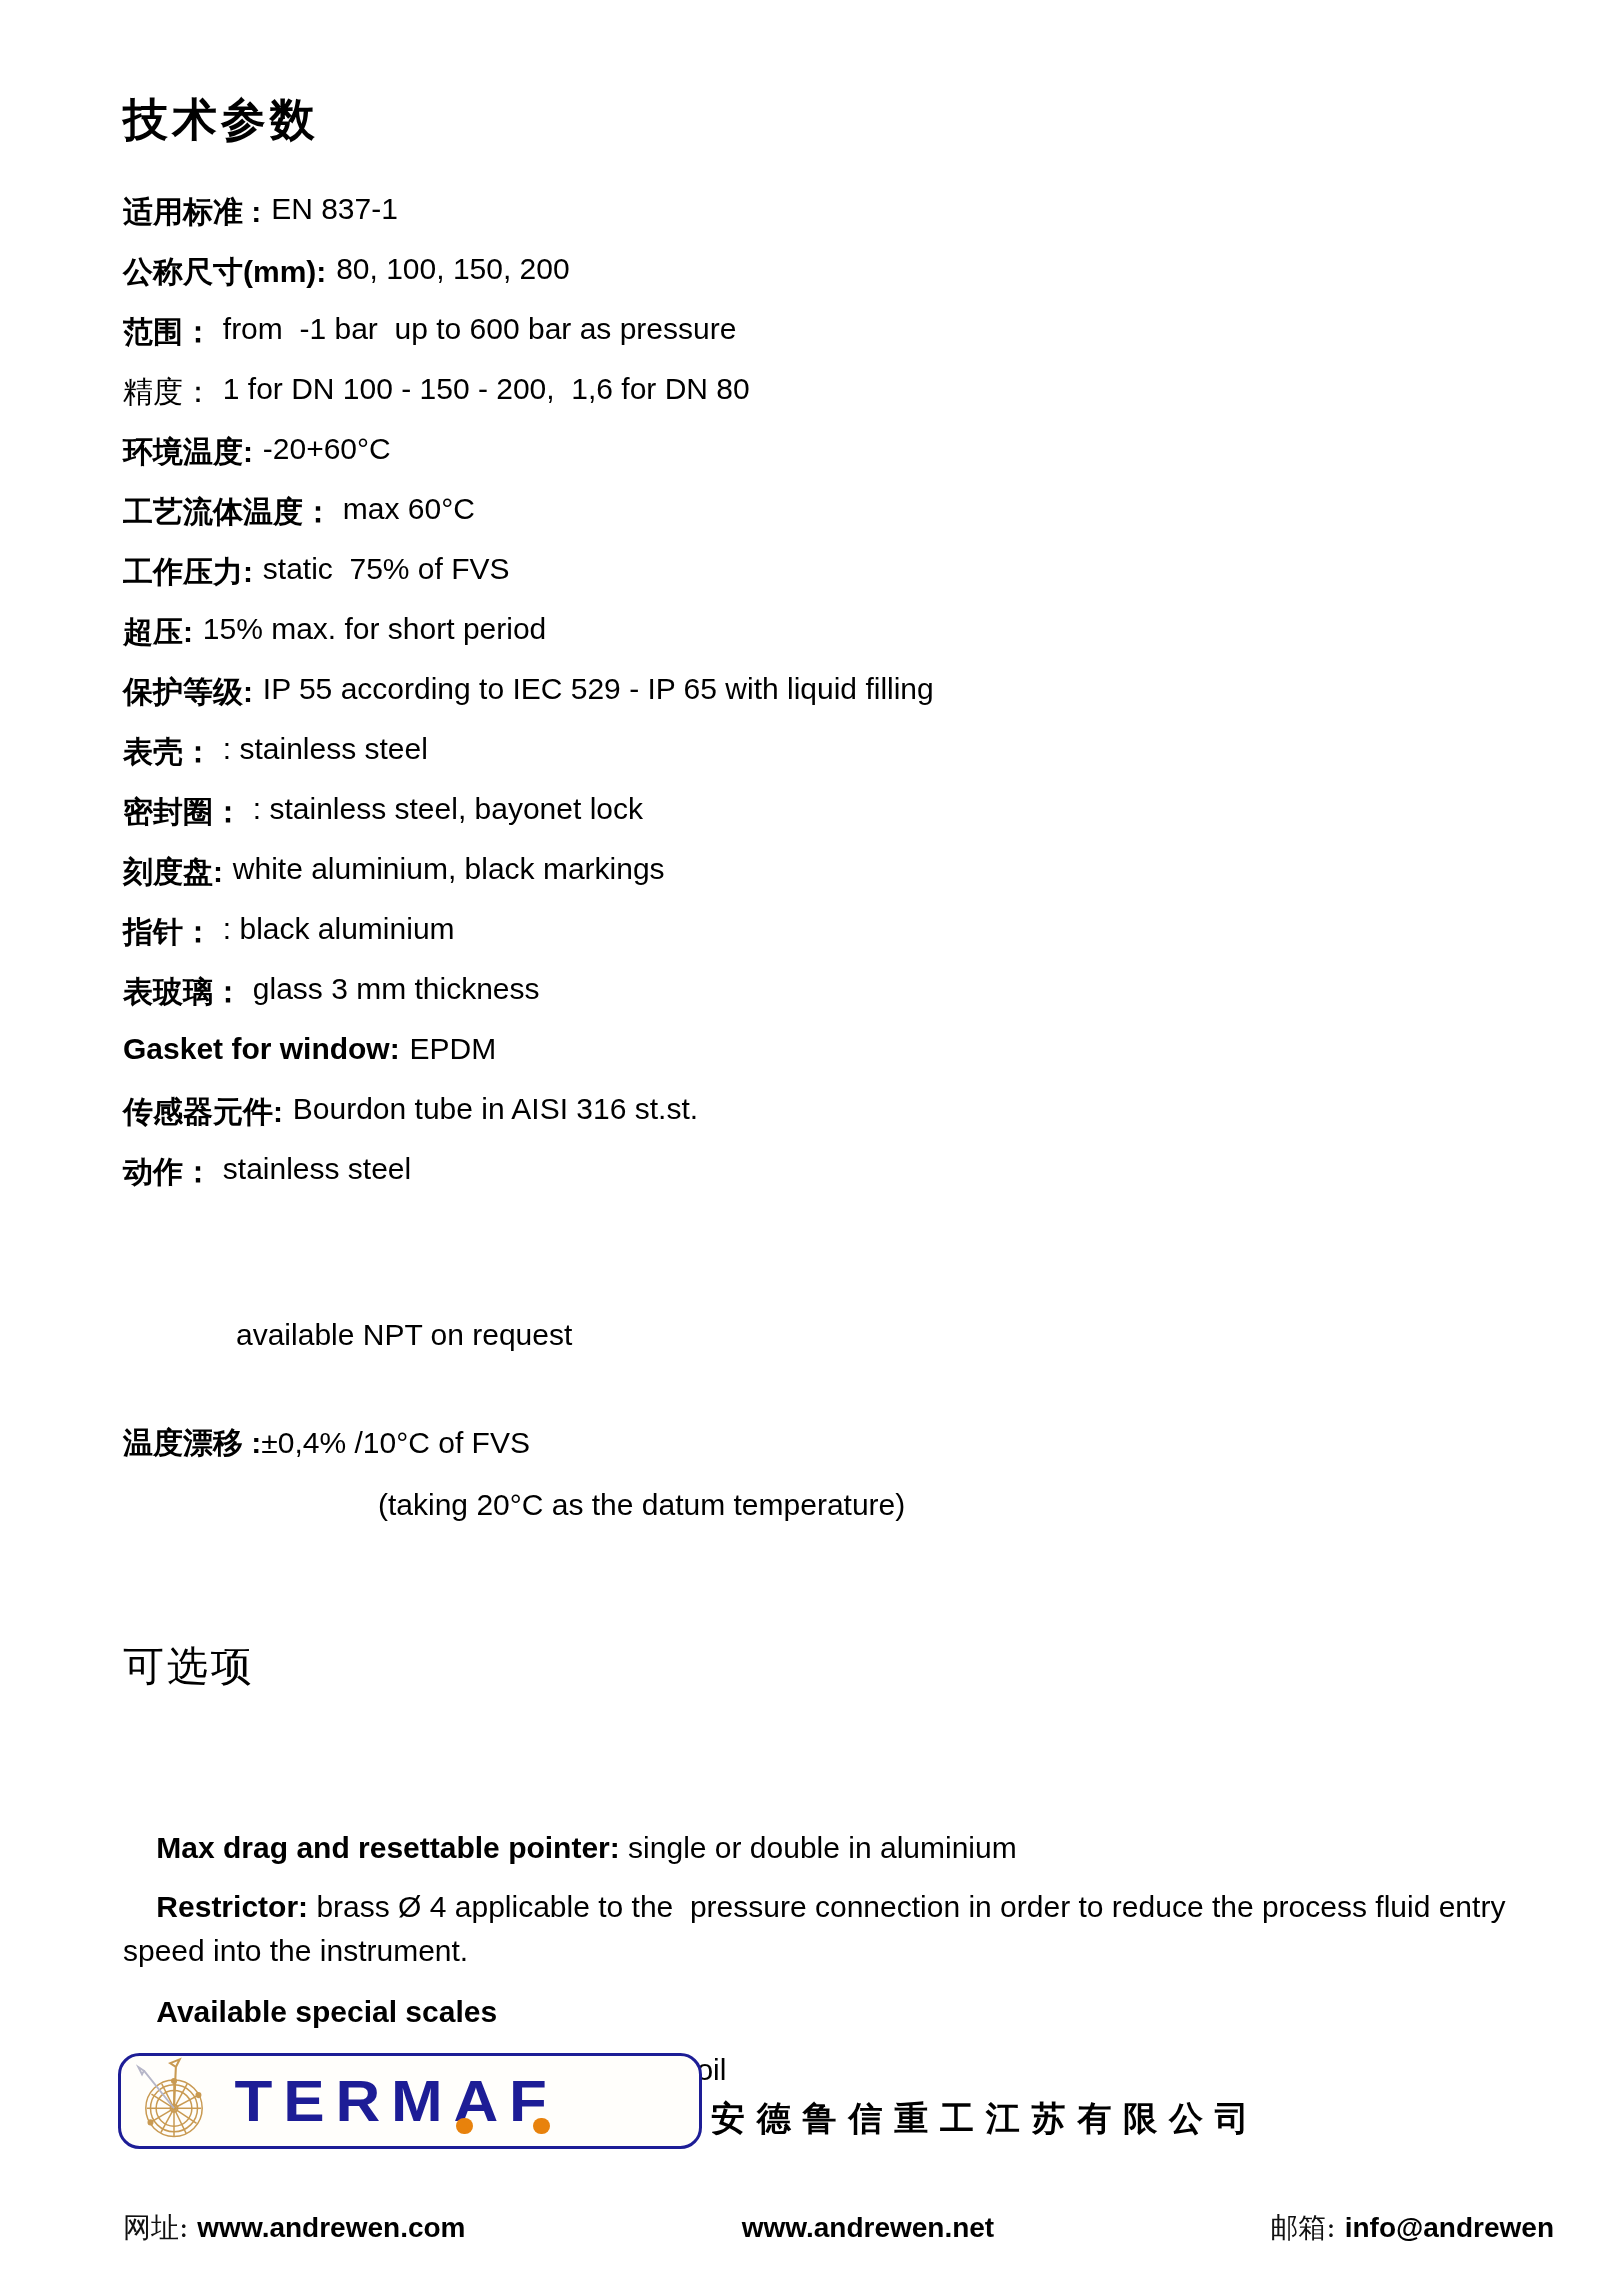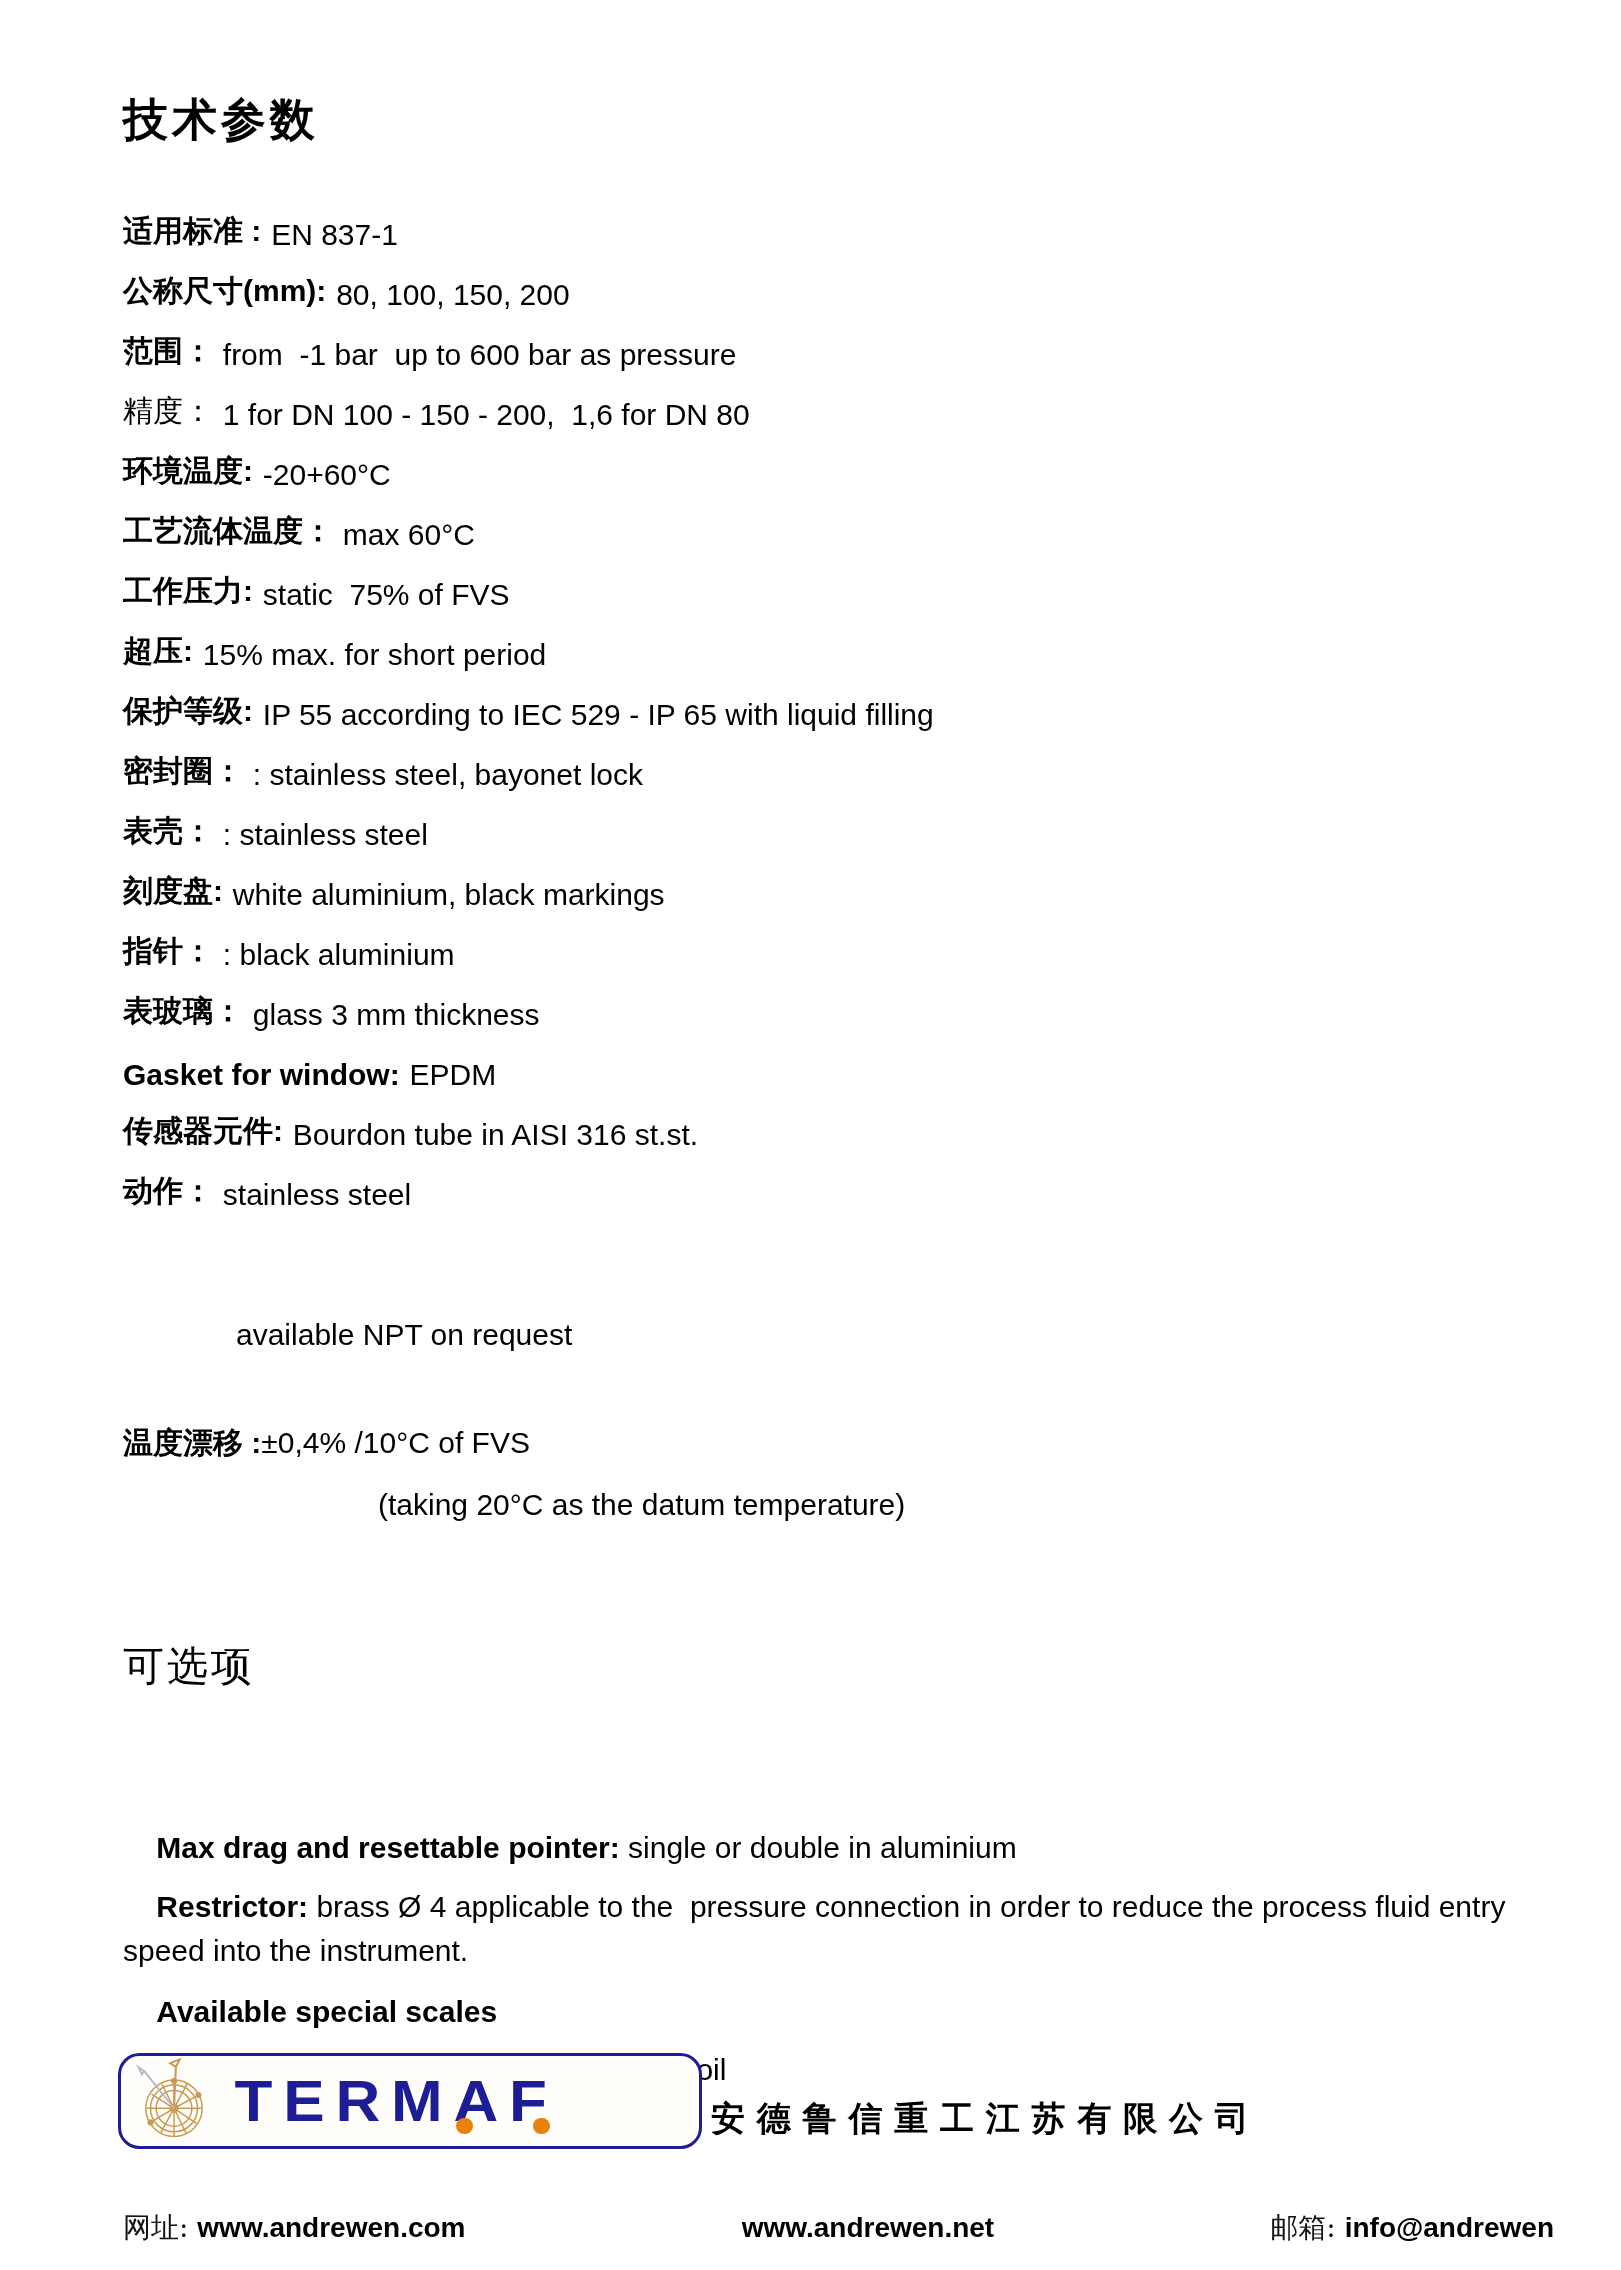--- a/index.html
+++ b/index.html
@@ -5,21 +5,21 @@
   html,body { margin:0; padding:0; background:#ffffff; }
   .page {
     position:relative; width:1621px; height:2270px; background:#ffffff;
     font-family:"Liberation Sans", sans-serif; color:#000; overflow:hidden;margin-left:25px;
   }
   .doc-title {
     position:absolute; left:98px; top:90px;
     font-family:"DejaVu Serif", serif; font-size:45px; font-weight:bold; letter-spacing:3.9px;
   }
   .specs { position:absolute; left:98px; top:192px; }
-  .spec-row { height:60px; display:flex; align-items:flex-end; font-size:30px; }
+  .spec-row { height:60px; display:flex; align-items:flex-start; font-size:30px; }
   .spec-label { font-weight:bold; white-space:pre; }
   .spec-label.light { font-weight:normal; color:#000000; }
   .spec-value { font-weight:normal; margin-left:9.8px; white-space:pre-wrap; }
   .npt-note { position:absolute; left:211px; top:1318px; font-size:30px; }
   .drift-line { position:absolute; left:98px; top:1423px; font-size:30px; }
   .drift-line .lbl { font-weight:bold; }
   .drift-note { position:absolute; left:353px; top:1488px; font-size:30px; }
   .options-heading {
     position:absolute; left:98px; top:1639px;
     font-family:"DejaVu Serif", serif; font-size:41px; font-weight:normal; letter-spacing:2.9px;
@@ -90,26 +90,26 @@
       </div>
     <div class="spec-row">
         <span class="spec-label">超压:</span>
         <span class="spec-value">15% max. for short period</span>
       </div>
     <div class="spec-row">
         <span class="spec-label">保护等级:</span>
         <span class="spec-value">IP 55 according to IEC 529 - IP 65 with liquid filling</span>
       </div>
     <div class="spec-row">
+        <span class="spec-label">表壳：</span>
+        <span class="spec-value">: stainless steel</span>
+      </div>
+    <div class="spec-row">
         <span class="spec-label">密封圈：</span>
         <span class="spec-value">: stainless steel, bayonet lock</span>
-      </div>
-    <div class="spec-row">
-        <span class="spec-label">表壳：</span>
-        <span class="spec-value">: stainless steel</span>
       </div>
     <div class="spec-row">
         <span class="spec-label">刻度盘:</span>
         <span class="spec-value">white aluminium, black markings</span>
       </div>
     <div class="spec-row">
         <span class="spec-label">指针：</span>
         <span class="spec-value">: black aluminium</span>
       </div>
     <div class="spec-row">

